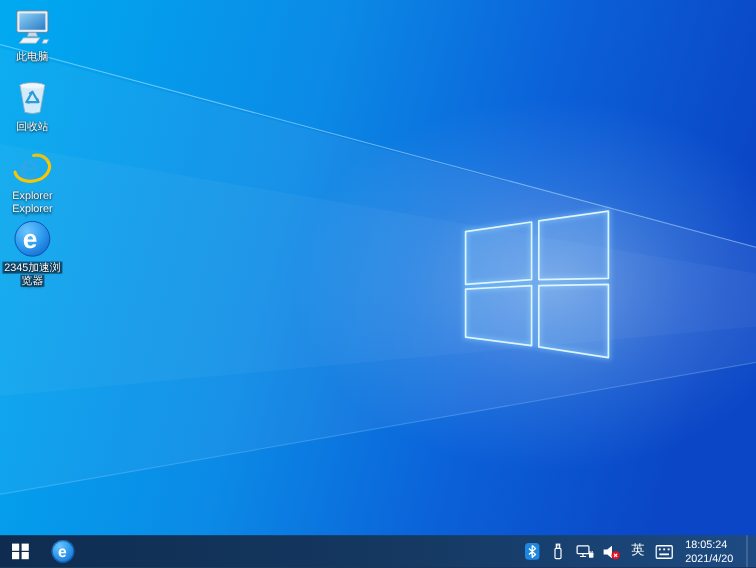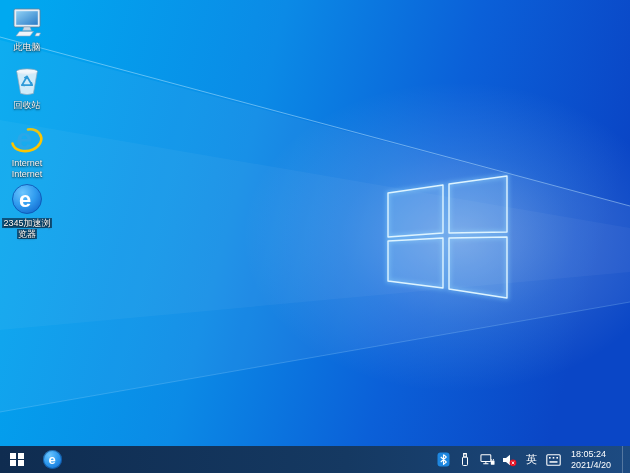--- a/index.html
+++ b/index.html
@@ -113,21 +113,21 @@
     </svg>
     <div class="lbl"><span>回收站</span></div>
   </div>
 
   <div class="dicon" style="top:122px">
     <svg class="img" viewBox="0 0 34 34">
       <text x="6" y="27" font-size="29" font-weight="bold" fill="#2aa7e8" font-family="Liberation Sans, sans-serif">e</text>
       <path d="M2.5 21.5 C4 28.5 15 31 23 27.5 C29.5 24.6 33 18 30.5 13.5" fill="none" stroke="#fdc500" stroke-width="2.6" stroke-linecap="round"></path>
       <path d="M30.5 13.5 C28.5 8.5 22.5 6.5 18 7.5" fill="none" stroke="#fdc500" stroke-width="2.6" stroke-linecap="round" opacity="0.9"></path>
     </svg>
-    <div class="lbl"><span>Internet Internet</span></div>
+    <div class="lbl"><span>Explorer Explorer</span></div>
   </div>
 
   <div class="dicon cjk-wrap selected" style="top:182px">
     <svg class="img" viewBox="0 0 34 34">
       <defs>
         <radialGradient id="bball" cx="0.35" cy="0.28" r="0.9">
           <stop offset="0" stop-color="#6cc6ff"></stop>
             <stop offset="0.5" stop-color="#2f9bef"></stop>
           <stop offset="1" stop-color="#0d5fc8"></stop>
         </radialGradient>

